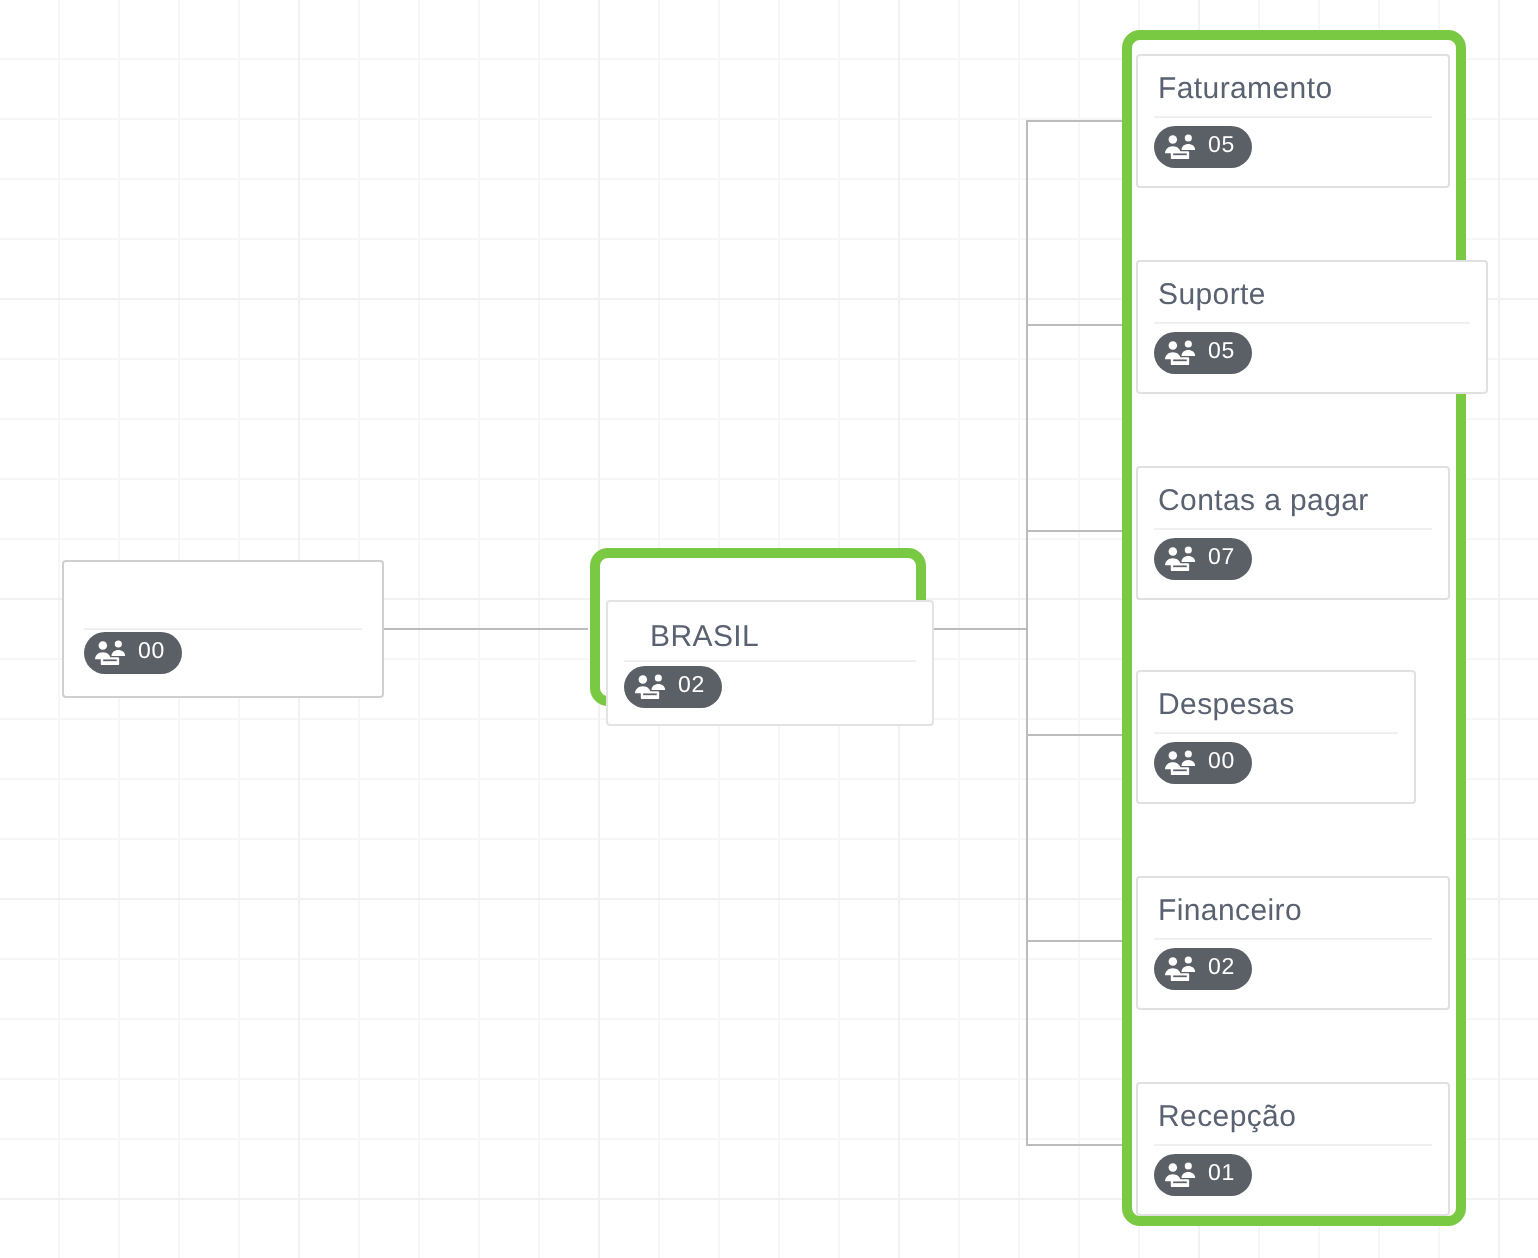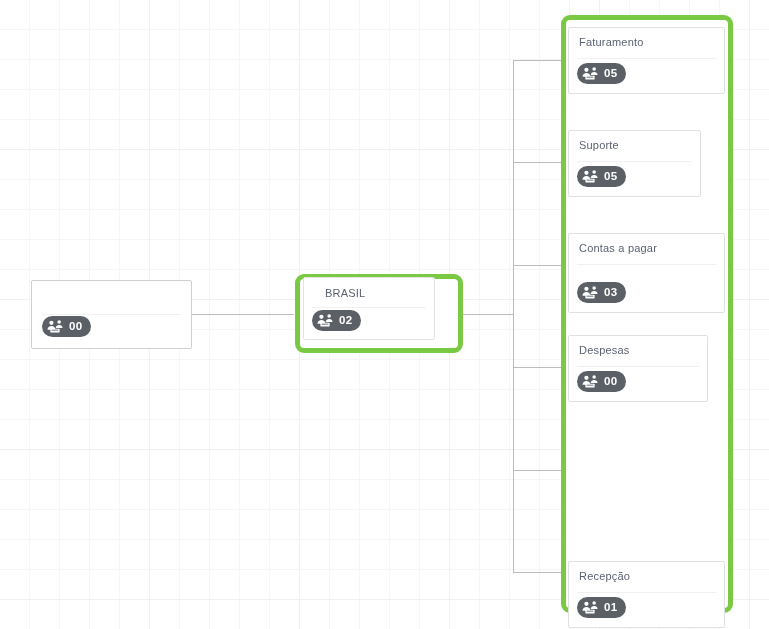--- a/index.html
+++ b/index.html
@@ -47,21 +47,21 @@
     position: absolute;
     background-color: #ffffff;
     border: 1px solid #cfcfcf;
     box-sizing: border-box;
     border-radius: 2px;
   }
   .node-title {
     position: absolute;
     left: 14px;
     top: 13px;
-    font-size: 11px;
+    font-size: 15px;
     color: #5a6271;
     letter-spacing: 0.2px;
     white-space: nowrap;
   }
   .node-divider {
     position: absolute;
     left: 10px;
     right: 10px;
     top: 37px;
     height: 1px;
@@ -82,21 +82,21 @@
     gap: 5px;
   }
   .badge-icon {
     width: 17px;
     height: 15px;
     display: block;
     flex: 0 0 auto;
   }
   .badge-count {
     font-size: 11.5px;
-    font-weight: bold;
+    font-weight: normal;
     color: #ffffff;
     line-height: 1;
     letter-spacing: 0.3px;
   }
 
   
   .selection-frame {
     position: absolute;
     border: 5px solid #7ac943;
     border-radius: 9px;
@@ -136,21 +136,21 @@
         <circle cx="14.3" cy="3.2" r="2.1" fill="#ffffff"></circle>
         <path d="M10.3 10.2c0-2.2 1.8-3.5 4-3.5s4 1.3 4 3.5z" fill="#ffffff"></path>
         <rect x="4.0" y="11.0" width="10.8" height="4.6" rx="0.7" fill="#ffffff"></rect>
         <rect x="5.4" y="12.3" width="8.0" height="1.0" fill="#5b5f66"></rect>
       </svg>
       <span class="badge-count">00</span>
     </div>
   </div>
 
   <div class="selection-frame filled" style="left:295px; top:274px; width:168px; height:79px;"></div>
-  <div class="node-card" style="left:303px; top:277px; width:132px; height:63px; border-color:#e3e3e3;">
+  <div class="node-card" style="left:303px; top:300px; width:164px; height:63px; border-color:#e3e3e3;">
     <div class="node-title" style="left:21px; top:9px;">BRASIL</div>
     <div class="node-divider" style="top:29px; left:8px; right:8px;"></div>
     <div class="node-badge" style="left:8px; bottom:8px;">
       <svg class="badge-icon" viewBox="0 0 20 17" xmlns="http://www.w3.org/2000/svg">
         <circle cx="5.2" cy="4.1" r="2.5" fill="#ffffff"></circle>
         <path d="M0.6 12.2c0-2.6 2.1-4.2 4.6-4.2s4.6 1.6 4.6 4.2z" fill="#ffffff"></path>
         <circle cx="14.3" cy="3.2" r="2.1" fill="#ffffff"></circle>
         <path d="M10.3 10.2c0-2.2 1.8-3.5 4-3.5s4 1.3 4 3.5z" fill="#ffffff"></path>
         <rect x="4.0" y="11.0" width="10.8" height="4.6" rx="0.7" fill="#ffffff"></rect>
         <rect x="5.4" y="12.3" width="8.0" height="1.0" fill="#5b5f66"></rect>
@@ -170,70 +170,85 @@
         <path d="M0.6 12.2c0-2.6 2.1-4.2 4.6-4.2s4.6 1.6 4.6 4.2z" fill="#ffffff"></path>
         <circle cx="14.3" cy="3.2" r="2.1" fill="#ffffff"></circle>
         <path d="M10.3 10.2c0-2.2 1.8-3.5 4-3.5s4 1.3 4 3.5z" fill="#ffffff"></path>
         <rect x="4.0" y="11.0" width="10.8" height="4.6" rx="0.7" fill="#ffffff"></rect>
         <rect x="5.4" y="12.3" width="8.0" height="1.0" fill="#5b5f66"></rect>
       </svg>
       <span class="badge-count">05</span>
     </div>
   </div>
 
-  <div class="node-card" style="left:568px; top:130px; width:133px; height:67px; border-color:#e0e0e0;">
+  <div class="node-card" style="left:568px; top:130px; width:176px; height:67px; border-color:#e0e0e0;">
     <div class="node-title" style="left:10px; top:8px;">Suporte</div>
     <div class="node-divider" style="top:30px; left:8px; right:8px;"></div>
     <div class="node-badge" style="left:8px; bottom:9px;">
       <svg class="badge-icon" viewBox="0 0 20 17" xmlns="http://www.w3.org/2000/svg">
         <circle cx="5.2" cy="4.1" r="2.5" fill="#ffffff"></circle>
         <path d="M0.6 12.2c0-2.6 2.1-4.2 4.6-4.2s4.6 1.6 4.6 4.2z" fill="#ffffff"></path>
         <circle cx="14.3" cy="3.2" r="2.1" fill="#ffffff"></circle>
         <path d="M10.3 10.2c0-2.2 1.8-3.5 4-3.5s4 1.3 4 3.5z" fill="#ffffff"></path>
         <rect x="4.0" y="11.0" width="10.8" height="4.6" rx="0.7" fill="#ffffff"></rect>
         <rect x="5.4" y="12.3" width="8.0" height="1.0" fill="#5b5f66"></rect>
       </svg>
       <span class="badge-count">05</span>
     </div>
   </div>
 
-  <div class="node-card" style="left:568px; top:233px; width:157px; height:80px; border-color:#e0e0e0;">
+  <div class="node-card" style="left:568px; top:233px; width:157px; height:67px; border-color:#e0e0e0;">
     <div class="node-title" style="left:10px; top:8px;">Contas a pagar</div>
     <div class="node-divider" style="top:30px; left:8px; right:8px;"></div>
     <div class="node-badge" style="left:8px; bottom:9px;">
       <svg class="badge-icon" viewBox="0 0 20 17" xmlns="http://www.w3.org/2000/svg">
         <circle cx="5.2" cy="4.1" r="2.5" fill="#ffffff"></circle>
         <path d="M0.6 12.2c0-2.6 2.1-4.2 4.6-4.2s4.6 1.6 4.6 4.2z" fill="#ffffff"></path>
         <circle cx="14.3" cy="3.2" r="2.1" fill="#ffffff"></circle>
         <path d="M10.3 10.2c0-2.2 1.8-3.5 4-3.5s4 1.3 4 3.5z" fill="#ffffff"></path>
         <rect x="4.0" y="11.0" width="10.8" height="4.6" rx="0.7" fill="#ffffff"></rect>
         <rect x="5.4" y="12.3" width="8.0" height="1.0" fill="#5b5f66"></rect>
       </svg>
-      <span class="badge-count">03</span>
+      <span class="badge-count">07</span>
     </div>
   </div>
 
   <div class="node-card" style="left:568px; top:335px; width:140px; height:67px; border-color:#e0e0e0;">
     <div class="node-title" style="left:10px; top:8px;">Despesas</div>
     <div class="node-divider" style="top:30px; left:8px; right:8px;"></div>
     <div class="node-badge" style="left:8px; bottom:9px;">
       <svg class="badge-icon" viewBox="0 0 20 17" xmlns="http://www.w3.org/2000/svg">
         <circle cx="5.2" cy="4.1" r="2.5" fill="#ffffff"></circle>
         <path d="M0.6 12.2c0-2.6 2.1-4.2 4.6-4.2s4.6 1.6 4.6 4.2z" fill="#ffffff"></path>
         <circle cx="14.3" cy="3.2" r="2.1" fill="#ffffff"></circle>
         <path d="M10.3 10.2c0-2.2 1.8-3.5 4-3.5s4 1.3 4 3.5z" fill="#ffffff"></path>
         <rect x="4.0" y="11.0" width="10.8" height="4.6" rx="0.7" fill="#ffffff"></rect>
         <rect x="5.4" y="12.3" width="8.0" height="1.0" fill="#5b5f66"></rect>
       </svg>
       <span class="badge-count">00</span>
     </div>
   </div>
 
-
-  <div class="node-card" style="left:568px; top:541px; width:157px; height:67px; border-color:#e0e0e0;margin-top:20px;">
+  <div class="node-card" style="left:568px; top:438px; width:157px; height:67px; border-color:#e0e0e0;">
+    <div class="node-title" style="left:10px; top:8px;">Financeiro</div>
+    <div class="node-divider" style="top:30px; left:8px; right:8px;"></div>
+    <div class="node-badge" style="left:8px; bottom:9px;">
+      <svg class="badge-icon" viewBox="0 0 20 17" xmlns="http://www.w3.org/2000/svg">
+        <circle cx="5.2" cy="4.1" r="2.5" fill="#ffffff"></circle>
+        <path d="M0.6 12.2c0-2.6 2.1-4.2 4.6-4.2s4.6 1.6 4.6 4.2z" fill="#ffffff"></path>
+        <circle cx="14.3" cy="3.2" r="2.1" fill="#ffffff"></circle>
+        <path d="M10.3 10.2c0-2.2 1.8-3.5 4-3.5s4 1.3 4 3.5z" fill="#ffffff"></path>
+        <rect x="4.0" y="11.0" width="10.8" height="4.6" rx="0.7" fill="#ffffff"></rect>
+        <rect x="5.4" y="12.3" width="8.0" height="1.0" fill="#5b5f66"></rect>
+      </svg>
+      <span class="badge-count">02</span>
+    </div>
+  </div>
+
+  <div class="node-card" style="left:568px; top:541px; width:157px; height:67px; border-color:#e0e0e0;">
     <div class="node-title" style="left:10px; top:8px;">Recepção</div>
     <div class="node-divider" style="top:30px; left:8px; right:8px;"></div>
     <div class="node-badge" style="left:8px; bottom:9px;text-align:center;">
       <svg class="badge-icon" viewBox="0 0 20 17" xmlns="http://www.w3.org/2000/svg">
         <circle cx="5.2" cy="4.1" r="2.5" fill="#ffffff"></circle>
         <path d="M0.6 12.2c0-2.6 2.1-4.2 4.6-4.2s4.6 1.6 4.6 4.2z" fill="#ffffff"></path>
         <circle cx="14.3" cy="3.2" r="2.1" fill="#ffffff"></circle>
         <path d="M10.3 10.2c0-2.2 1.8-3.5 4-3.5s4 1.3 4 3.5z" fill="#ffffff"></path>
         <rect x="4.0" y="11.0" width="10.8" height="4.6" rx="0.7" fill="#ffffff"></rect>
         <rect x="5.4" y="12.3" width="8.0" height="1.0" fill="#5b5f66"></rect>

